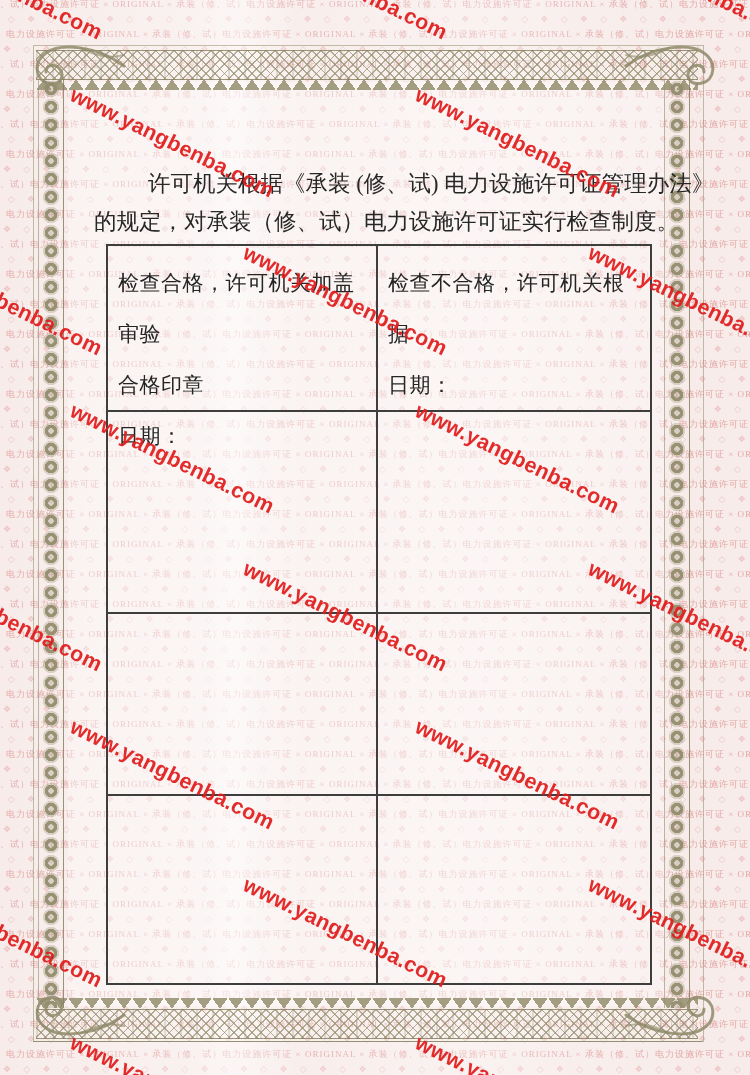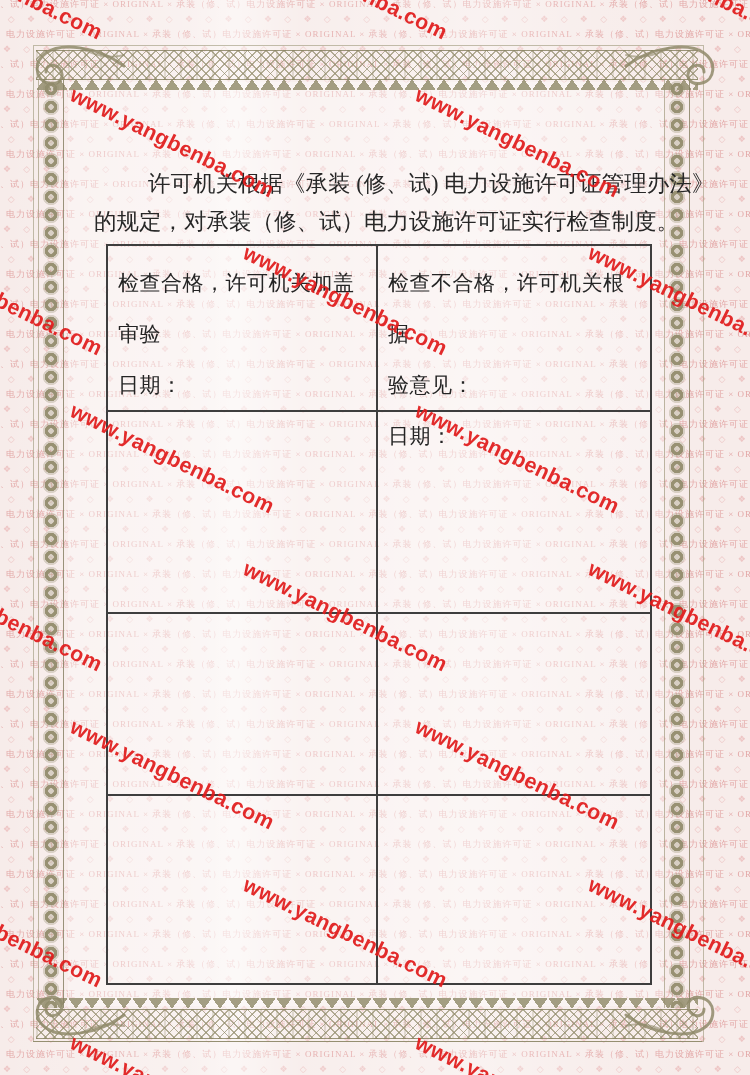--- a/index.html
+++ b/index.html
@@ -247,26 +247,26 @@
     </div>
 
     <div class="rtable">
       <div class="vline"></div>
       <div class="hline r1"></div>
       <div class="hline r2"></div>
       <div class="hline r3"></div>
 
       <div class="hcell left">
         <div>检查合格，许可机关加盖审验</div>
+        <div>合格印章</div>
         <div>日期：</div>
       </div>
 
       <div class="hcell right">
         <div>检查不合格，许可机关根据</div>
-        <div>验意见：</div>
         <div>日期：</div>
       </div>
     </div>
   </div>
 
   <div class="wm-layer" id="wm-layer">
       <span class="wm" style="left: 0px; top: -15px; color: rgb(225, 28, 28); transform: translate(-50%, -50%) rotate(26deg);">www.yangbenba.com</span>
       <span class="wm" style="left: 345px; top: -15px; color: rgb(225, 28, 28); transform: translate(-50%, -50%) rotate(26deg);">www.yangbenba.com</span>
       <span class="wm" style="left: 690px; top: -15px; color: rgb(225, 28, 28); transform: translate(-50%, -50%) rotate(26deg);">www.yangbenba.com</span>
       <span class="wm" style="left: 172px; top: 143px; color: rgb(225, 28, 28); transform: translate(-50%, -50%) rotate(26deg);">www.yangbenba.com</span>

